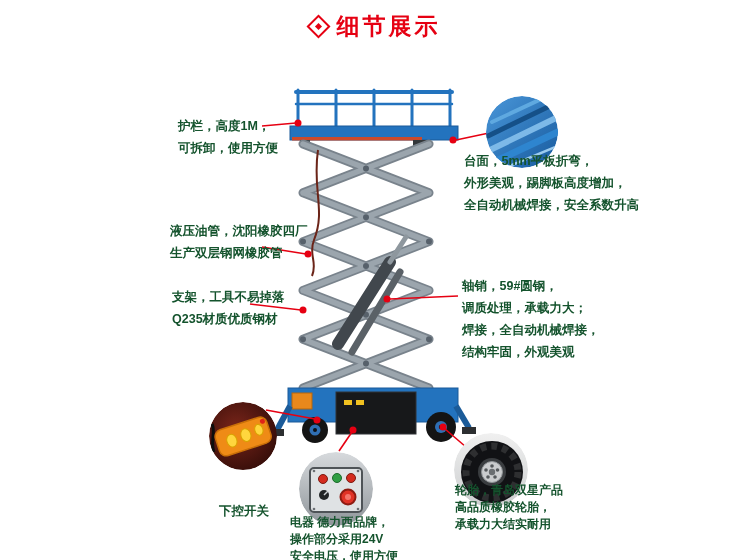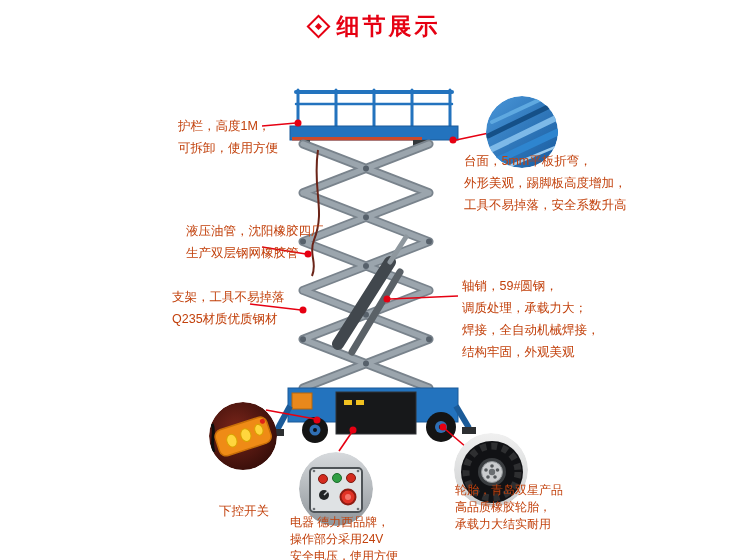--- a/index.html
+++ b/index.html
@@ -8,22 +8,22 @@
   .stage{position:relative;width:750px;height:560px;background:#fff;}
   .stage svg{position:absolute;left:0;top:0;}
 
   .header{position:absolute;left:0;top:10px;width:750px;height:32px;
           display:flex;align-items:center;justify-content:center;gap:10px;}
   .diamond-outer{width:13px;height:13px;border:2.5px solid #e60012;
           transform:rotate(45deg);display:flex;align-items:center;justify-content:center;}
   .diamond-inner{width:5px;height:5px;background:#e60012;}
   .page-title{margin:0;font-size:23px;font-weight:bold;color:#e60012;letter-spacing:3px;}
 
-  .callout{position:absolute;color:#c2410c;font-size:12.5px;line-height:22px;
-           white-space:pre-line;}
+  .callout{position:absolute;color:#14532d;font-size:12.5px;line-height:22px;
+           white-space:pre-line;font-weight:bold;}
   .callout.tight{font-size:12px;line-height:17px;}
   .callout.center{text-align:center;}
 </style>
 </head>
 <body>
 
 <div class="stage">
 
   <svg width="750" height="560" viewBox="0 0 750 560">
     <defs>
@@ -213,23 +213,23 @@
       <span class="diamond-inner"></span>
     </span>
     <h1 class="page-title">细节展示</h1>
   </div>
 
   <div class="callout" style="left:178px;top:115px;">护栏，高度1M，
 可拆卸，使用方便</div>
 
   <div class="callout" style="left:464px;top:150px;">台面，5mm平板折弯，
 外形美观，踢脚板高度增加，
-工具不易掉落，安全系数升高</div>
-
-  <div class="callout" style="left:186px;top:220px;">液压油管，沈阳橡胶四厂
+全自动机械焊接，安全系数升高</div>
+
+  <div class="callout" style="left:170px;top:220px;">液压油管，沈阳橡胶四厂
 生产双层钢网橡胶管</div>
 
   <div class="callout" style="left:172px;top:286px;">支架，工具不易掉落
 Q235材质优质钢材</div>
 
   <div class="callout" style="left:462px;top:275px;">轴销，59#圆钢，
 调质处理，承载力大；
 焊接，全自动机械焊接，
 结构牢固，外观美观</div>
 

